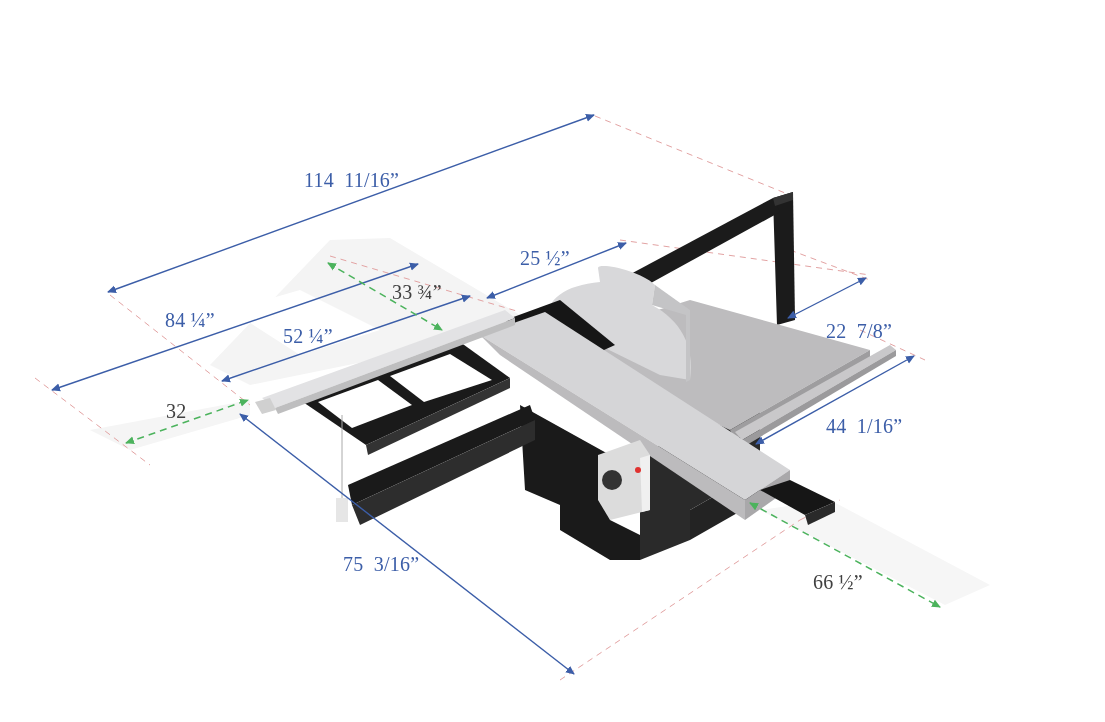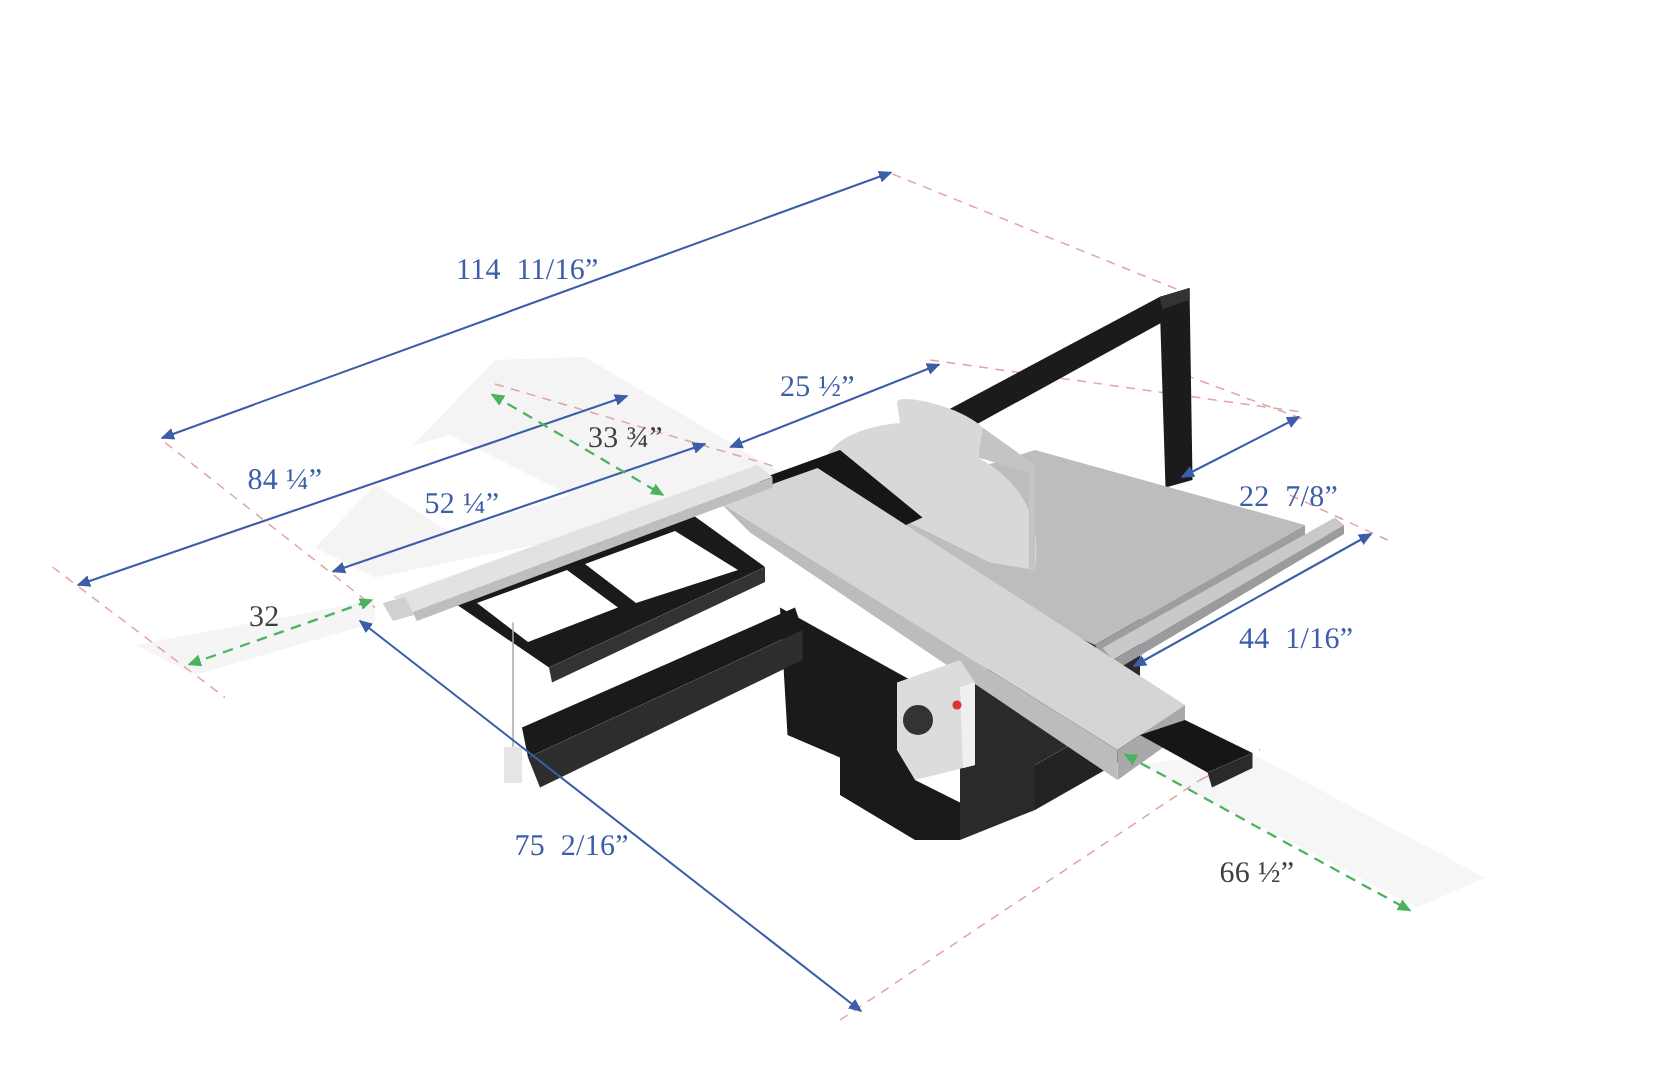--- a/index.html
+++ b/index.html
@@ -132,15 +132,15 @@
   </svg>
 
   <div class="label blue" style="left:304px; top:170px;">114  11/16”</div>
   <div class="label blue" style="left:165px; top:310px;">84 ¼”</div>
   <div class="label blue" style="left:283px; top:326px;">52 ¼”</div>
   <div class="label green" style="left:392px; top:282px;">33 ¾”</div>
   <div class="label blue" style="left:520px; top:248px;">25 ½”</div>
   <div class="label blue" style="left:826px; top:306px;margin-top:15px;">22  7/8”</div>
   <div class="label blue" style="left:826px; top:416px;text-align:center;">44  1/16”</div>
   <div class="label green" style="left:166px; top:401px;">32</div>
-  <div class="label blue" style="left:343px; top:554px;">75  2/16”</div>
+  <div class="label blue" style="left:343px; top:554px;">75  3/16”</div>
   <div class="label green" style="left:813px; top:572px;">66 ½”</div>
 </div>
 
 </body></html>

